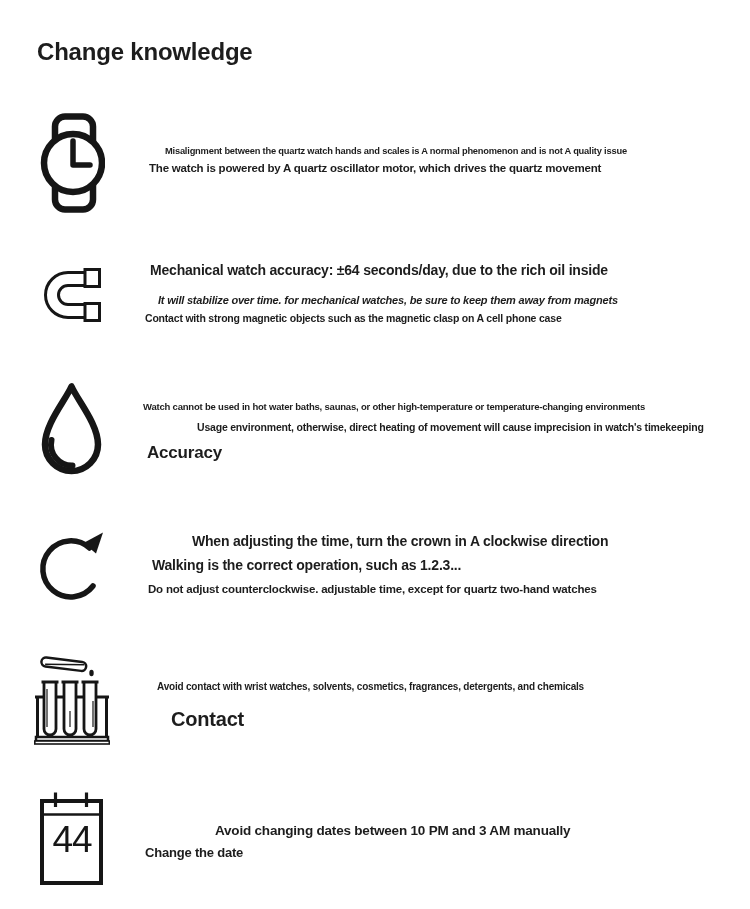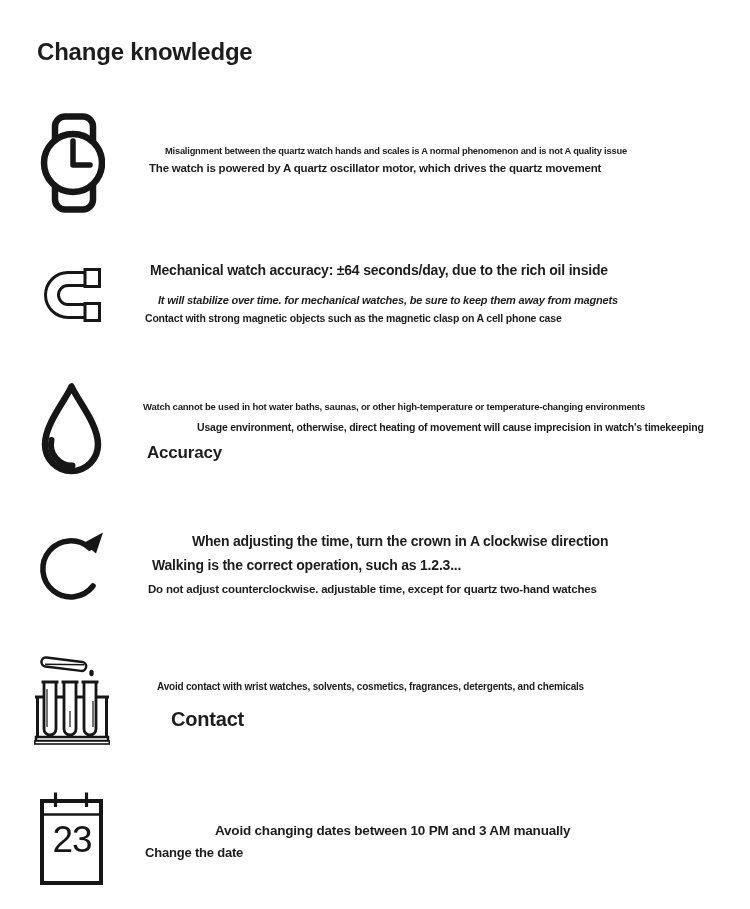--- a/index.html
+++ b/index.html
@@ -145,18 +145,18 @@
   <div class="ln s5a">Avoid contact with wrist watches, solvents, cosmetics, fragrances, detergents, and chemicals</div>
   <div class="ln s5b">Contact</div>
 
   <div class="icon icon-cal">
     <svg viewBox="0 0 64 93" width="64" height="93">
       <rect x="2" y="9" width="59" height="82" fill="none" stroke="#161616" stroke-width="4"></rect>
       <line x1="2" y1="22.5" x2="61" y2="22.5" stroke="#161616" stroke-width="2.5"></line>
       <line x1="15.5" y1="0.5" x2="15.5" y2="15" stroke="#161616" stroke-width="3.2"></line>
       <line x1="46.5" y1="0.5" x2="46.5" y2="15" stroke="#161616" stroke-width="3.2"></line>
     </svg>
-    <div class="cal-day">23</div>
+    <div class="cal-day">44</div>
   </div>
   <div class="ln s6a">Avoid changing dates between 10 PM and 3 AM manually</div>
   <div class="ln s6b">Change the date</div>
 
 </div>
 
 </body></html>

